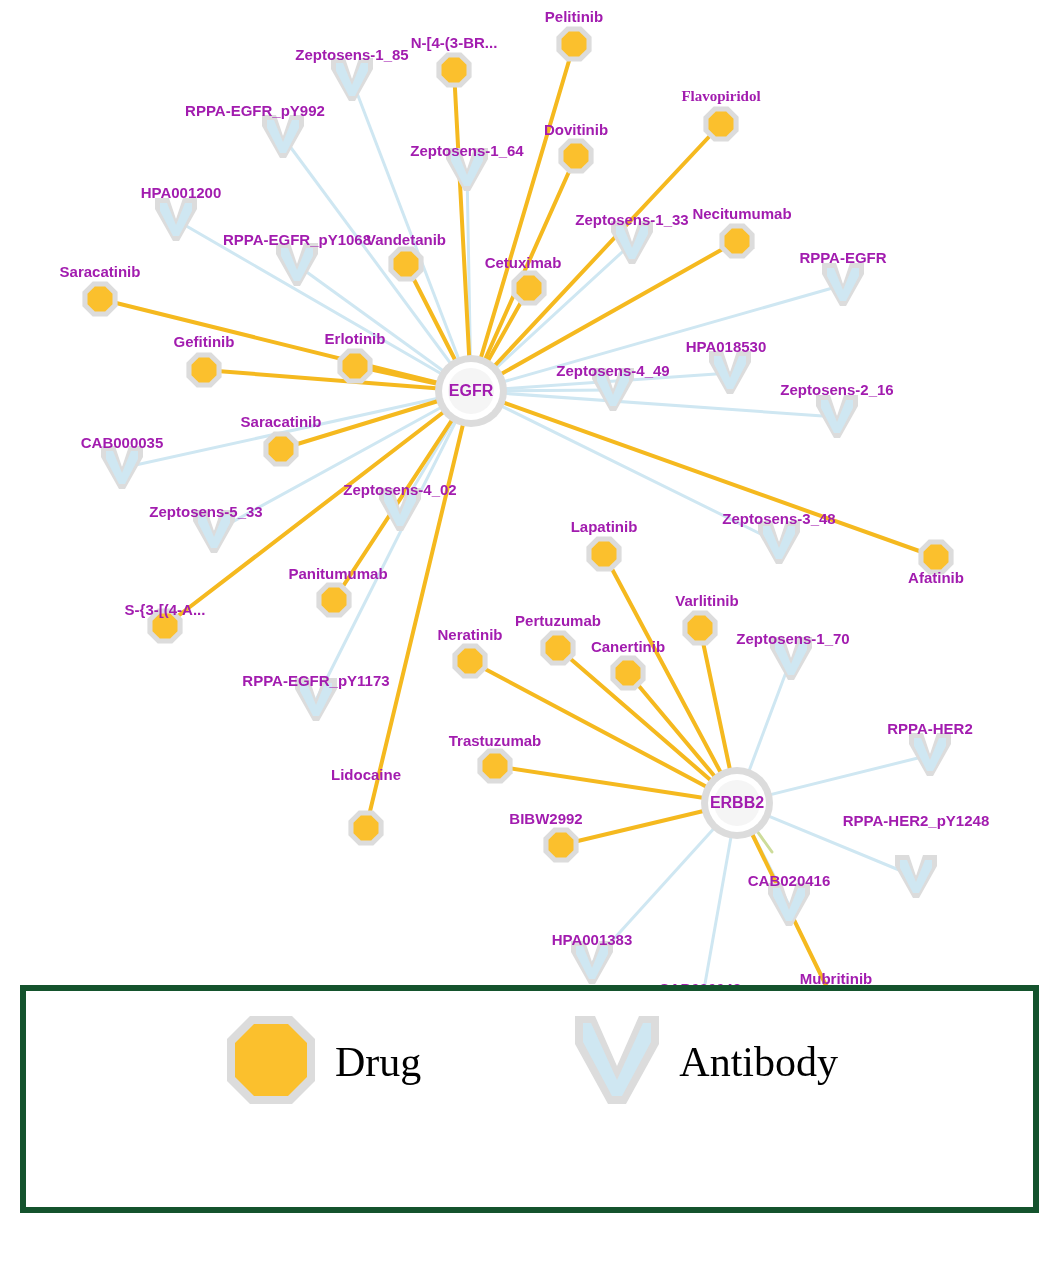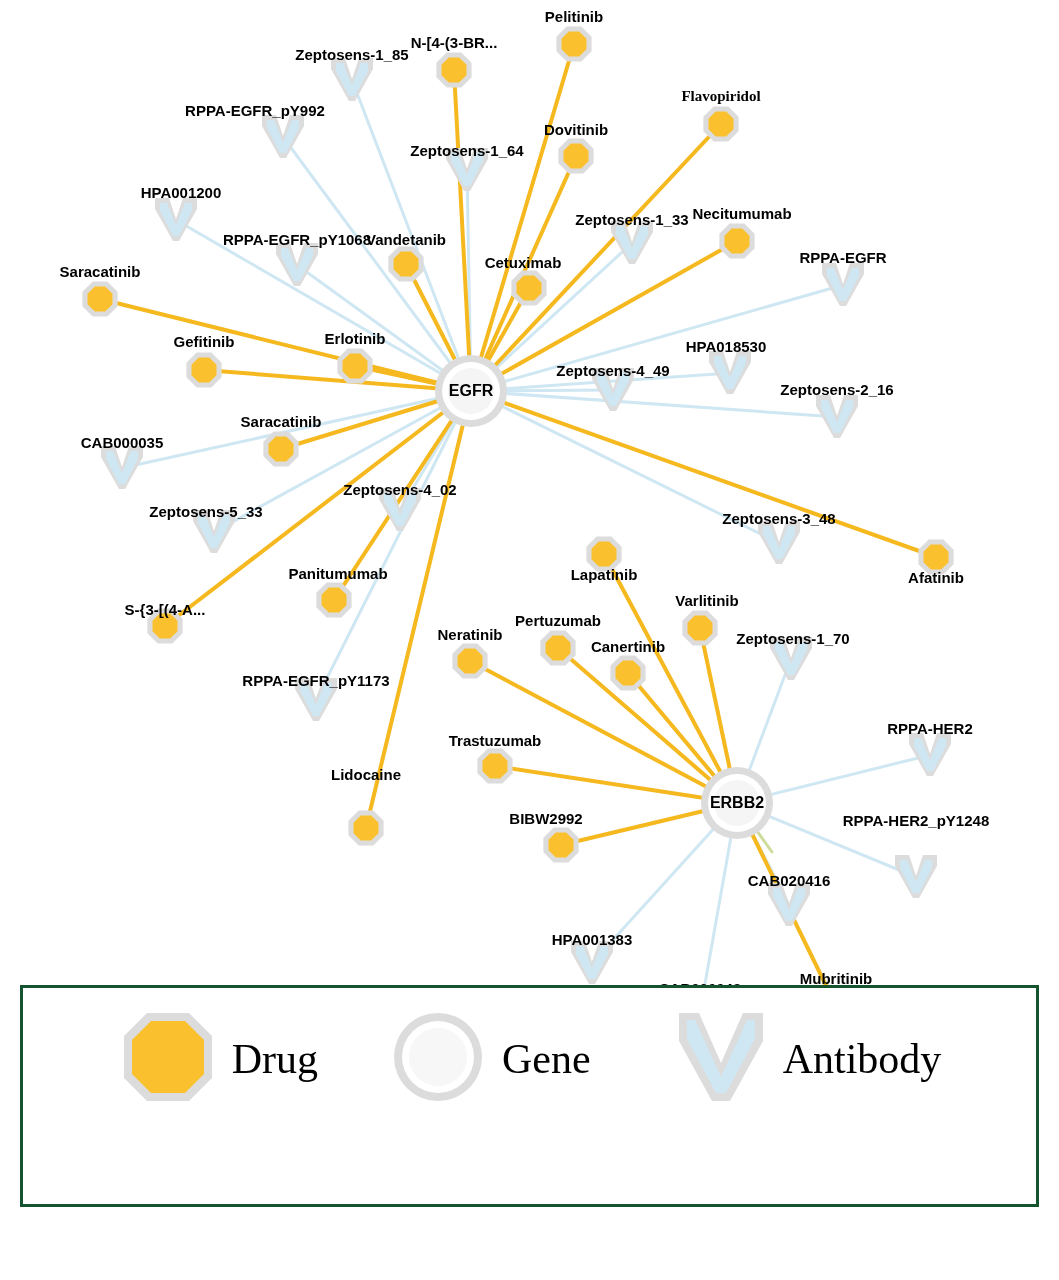--- a/index.html
+++ b/index.html
@@ -19,21 +19,21 @@
     left: 0;
     top: 0;
     width: 1059px;
     height: 1010px;
   }
   .node-label {
     position: absolute;
     font-family: "Liberation Sans", sans-serif;
     font-weight: bold;
     font-size: 15px;
-    color: #000000;
+    color: #a21caf;
     white-space: nowrap;
     transform: translate(-50%, -50%);
     pointer-events: none;
   }
   .gene-label {
     font-size: 16px;
   }
   .legend-wrap {
     position: absolute;
     left: 0;
@@ -43,21 +43,21 @@
   .legend-title {
     font-family: "Liberation Serif", serif;
     font-size: 34px;
     font-weight: bold;
     color: #000;
     margin-left: 22px;
     margin-bottom: 6px;
   }
   .legend-box {
     margin: 0 20px;
-    border: 3px solid #14532d;
+    border: 6px solid #14532d;
     height: 216px;
     position: relative;
     background: #fff;
   }
   .legend-row1 {
     position: absolute;
     top: 18px;
     left: 0;
     width: 100%;
     height: 105px;
@@ -255,21 +255,21 @@
       <div class="node-label" style="left: 721px; top: 96px; font-family: Liberation Serif, serif;">Flavopiridol</div>
       <div class="node-label" style="left: 576px; top: 129px;">Dovitinib</div>
       <div class="node-label" style="left: 742px; top: 213px;">Necitumumab</div>
       <div class="node-label" style="left: 406px; top: 239px;">Vandetanib</div>
       <div class="node-label" style="left: 523px; top: 262px;">Cetuximab</div>
       <div class="node-label" style="left: 100px; top: 271px;">Saracatinib</div>
       <div class="node-label" style="left: 204px; top: 341px;">Gefitinib</div>
       <div class="node-label" style="left: 355px; top: 338px;">Erlotinib</div>
       <div class="node-label" style="left: 281px; top: 421px;">Saracatinib</div>
       <div class="node-label" style="left: 936px; top: 537px; margin-top: 40px;">Afatinib</div>
-      <div class="node-label" style="left: 604px; top: 526px; margin-top: 48px;">Lapatinib</div>
+      <div class="node-label" style="left: 604px; top: 526px;">Lapatinib</div>
       <div class="node-label" style="left: 707px; top: 600px;">Varlitinib</div>
       <div class="node-label" style="left: 338px; top: 573px;">Panitumumab</div>
       <div class="node-label" style="left: 165px; top: 609px;">S-{3-[(4-A...</div>
       <div class="node-label" style="left: 558px; top: 620px;">Pertuzumab</div>
       <div class="node-label" style="left: 470px; top: 634px;">Neratinib</div>
       <div class="node-label" style="left: 628px; top: 646px;">Canertinib</div>
       <div class="node-label" style="left: 495px; top: 740px;">Trastuzumab</div>
       <div class="node-label" style="left: 366px; top: 774px;">Lidocaine</div>
       <div class="node-label" style="left: 546px; top: 818px; text-align: center;">BIBW2992</div>
       <div class="node-label" style="left: 836px; top: 978px;">Mubritinib</div>
@@ -306,30 +306,20 @@
       <div class="legend-item">
         <span>
           <svg width="100" height="100" viewBox="0 0 100 100">
             <polygon points="29,6 71,6 94,29 94,71 71,94 29,94 6,71 6,29" fill="#dcdcdc"></polygon>
             <polygon points="33,14 67,14 86,33 86,67 67,86 33,86 14,67 14,33" fill="#FBC02D"></polygon>
           </svg>
         </span>
         <span class="lbl">Drug</span>
       </div>
       <div class="spacer-60"></div>
-      <div class="legend-item">
-        <span>
-          <svg width="100" height="100" viewBox="0 0 100 100">
-            <circle cx="50" cy="50" r="44" fill="#dcdcdc"></circle>
-            <circle cx="50" cy="50" r="36" fill="#ffffff"></circle>
-            <circle cx="50" cy="50" r="29" fill="#f7f7f7"></circle>
-          </svg>
-        </span>
-        <span class="lbl">Gene</span>
-      </div>
       <div class="spacer-70"></div>
       <div class="legend-item">
         <span>
           <svg width="96" height="100" viewBox="0 0 96 100">
             <path d="M6,6 L26,6 L48,56 L70,6 L90,6 L90,34 L57,94 L39,94 L6,34 Z" fill="#dcdcdc"></path>
             <path d="M14,13 L22,13 L48,70 L74,13 L82,13 L82,32 L53,86 L43,86 L14,32 Z" fill="#cfe7f2"></path>
           </svg>
         </span>
         <span class="lbl">Antibody</span>
       </div>

